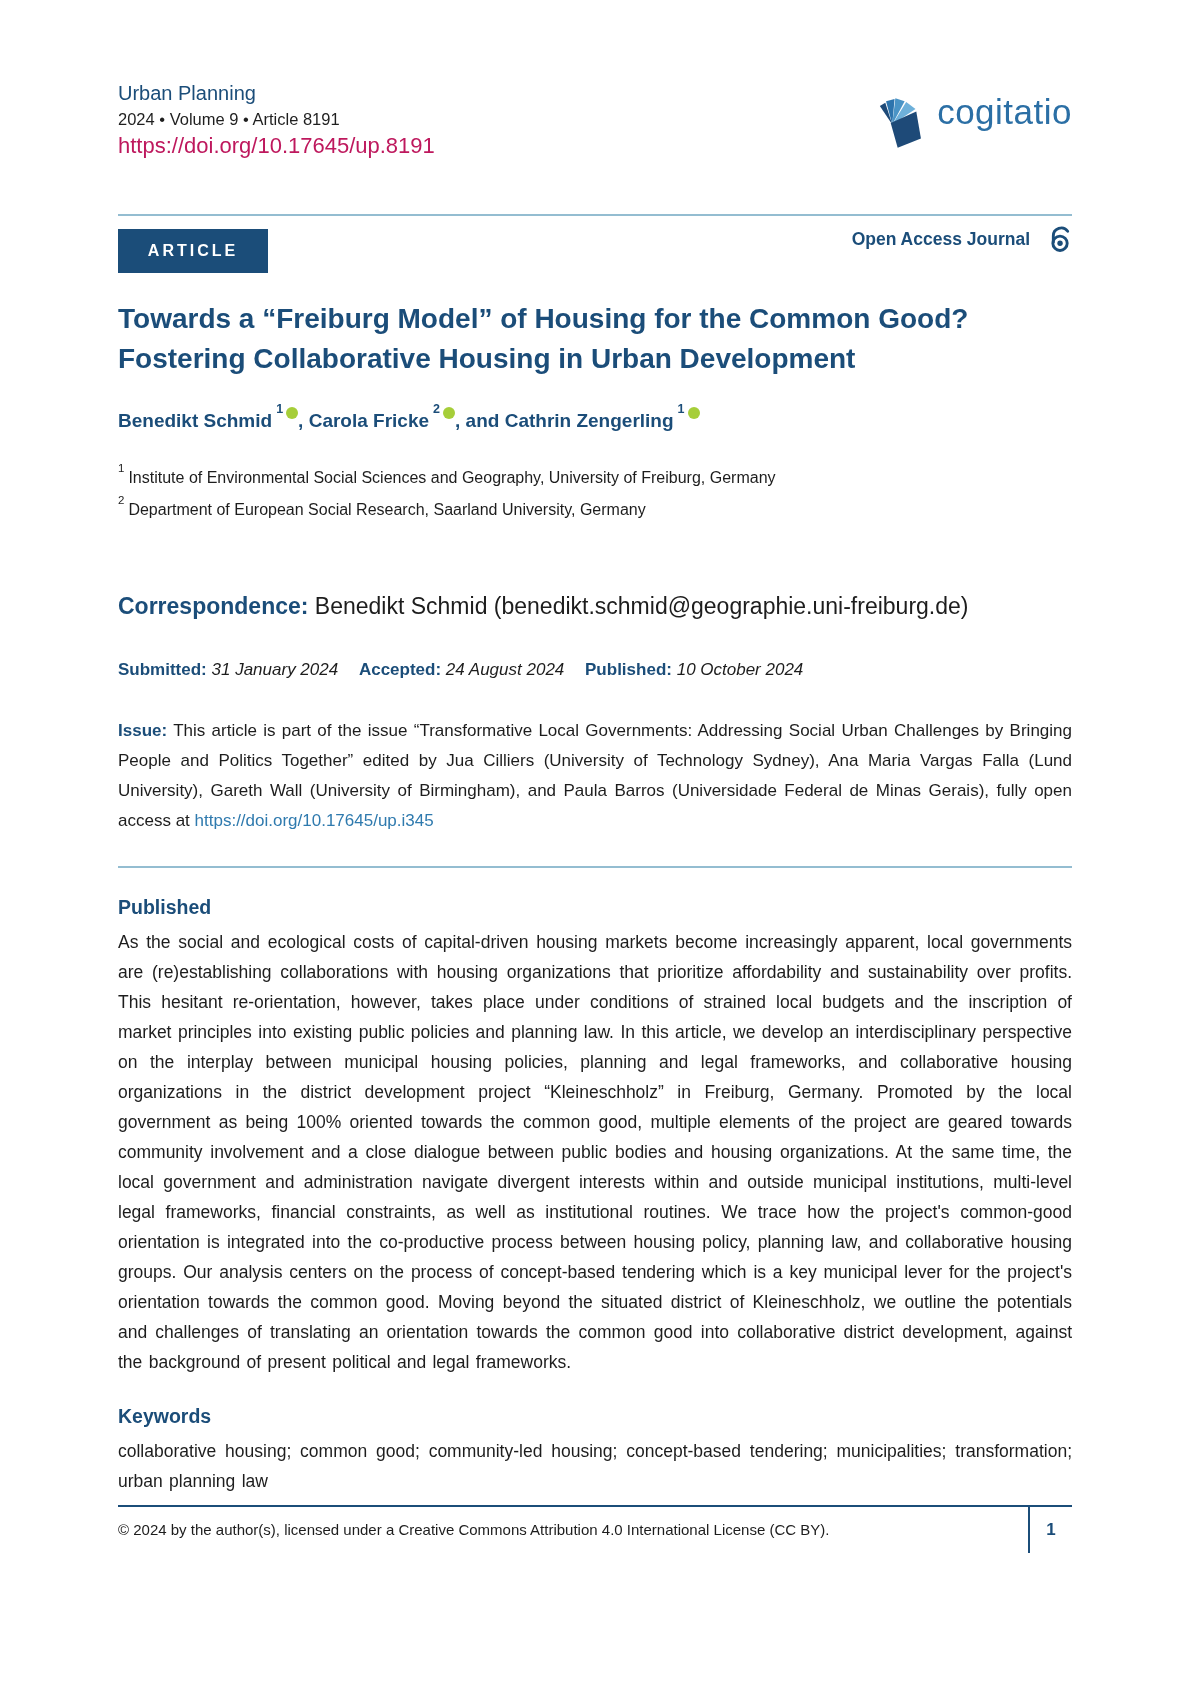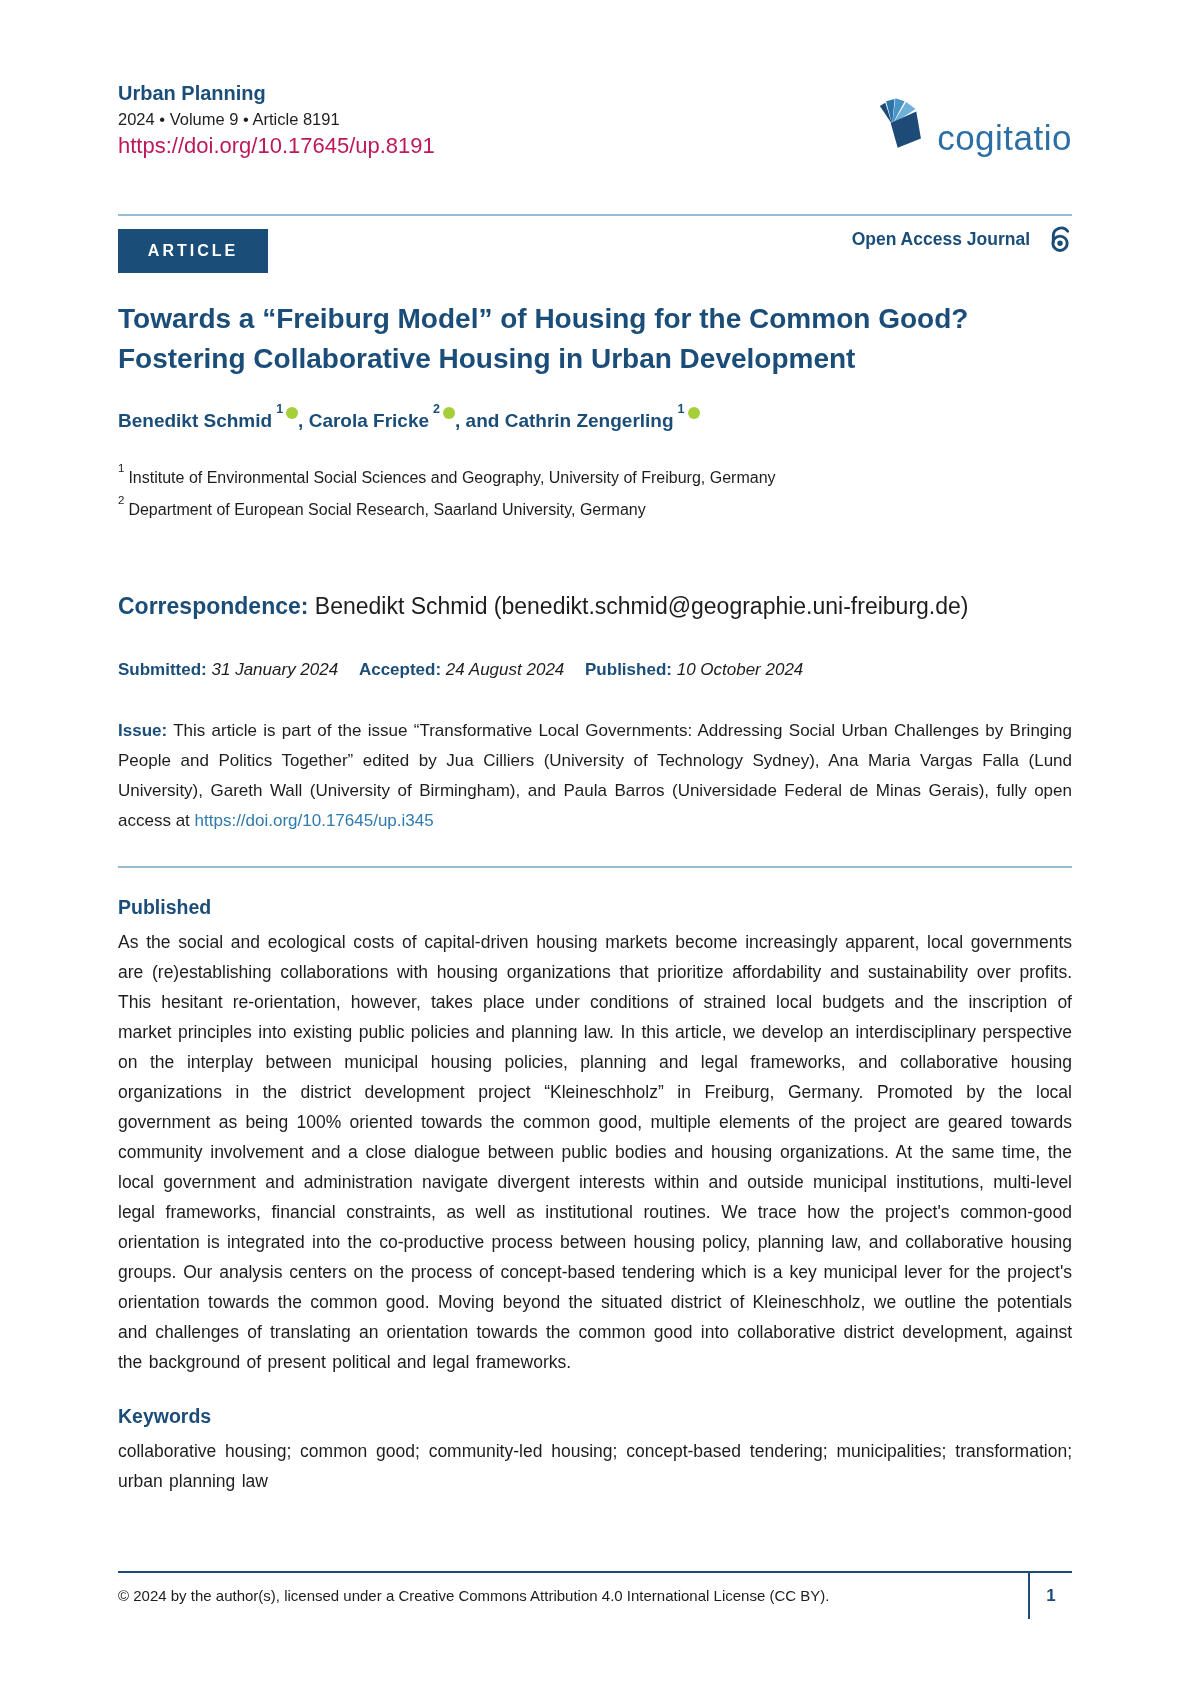--- a/index.html
+++ b/index.html
@@ -10,24 +10,24 @@
     height: 1683px;
     margin: 0 auto;
     background: #ffffff;
     font-family: "Liberation Sans", sans-serif;
     color: #1d1d1d;
     padding: 82px 118px 0 118px;
     overflow: hidden;
   }
   
   .header { display: flex; justify-content: space-between; align-items: flex-start; }
-  .journal-name { font-size: 20px; font-weight: bold; color: #1b4d79; margin-bottom: 5px; }
+  .journal-name { font-size: 20px; font-weight: normal; color: #1b4d79; margin-bottom: 5px; }
   .issue-line { font-size: 16.5px; color: #1f1f1f; margin-bottom: 4px; }
   .doi-link { font-size: 22px; color: #be185d; text-decoration: none; display: inline-block; }
-  .logo { display: flex; align-items: flex-end; gap: 6px; margin-top: 10px; }
+  .logo { display: flex; align-items: flex-start; gap: 6px; margin-top: 10px; }
   .logo-text { font-size: 35px; font-weight: 400; color: #2b6fa5; letter-spacing: 0.5px; }
   
   .badge-row { position: relative; margin-top: 52px; height: 44px; }
   .badge-rule { position: absolute; left: 0; right: 0; top: 3px; height: 2px; background: #94bdd1; }
   .article-badge {
     position: absolute; left: 0; top: 18px;
     width: 150px; height: 44px;
     background: #1b4d79; color: #ffffff;
     display: flex; align-items: center; justify-content: center;
     font-size: 16px; font-weight: bold; letter-spacing: 3px;
@@ -49,21 +49,21 @@
   .meta-label { color: #1b4d79; font-weight: bold; }
   .dates { margin-top: 40px; font-size: 17px; }
   .dates .val { margin-right: 16px; font-style: italic; }
   .issue-par { margin-top: 36px; font-size: 17px; line-height: 30px; text-align: justify; }
   .inline-link { color: #2f7aae; text-decoration: none; }
   .divider { margin-top: 30px; height: 2px; background: #94bdd1; }
   
   .section-heading { margin-top: 28px; font-size: 19.5px; font-weight: bold; color: #1b4d79; }
   .body-par { margin-top: 8px; font-size: 17.5px; line-height: 30px; text-align: justify; word-spacing: 1.5px; }
   
-  .footer { position: absolute; left: 118px; right: 118px; top: 1571px; border-top: 2px solid #1b4d79; }
+  .footer { position: absolute; left: 118px; right: 118px; top: 1505px; border-top: 2px solid #1b4d79; }
   .footer-inner { display: flex; justify-content: space-between; align-items: stretch; }
   .copyright { font-size: 15px; color: #1d1d1d; padding-top: 14px; }
   .page-cell {
     width: 44px; height: 46px; border-left: 2px solid #1b4d79;
     display: flex; align-items: center; justify-content: center;
     font-size: 17px; font-weight: bold; color: #1b4d79;
   }
 </style>
 </head>
 <body>

